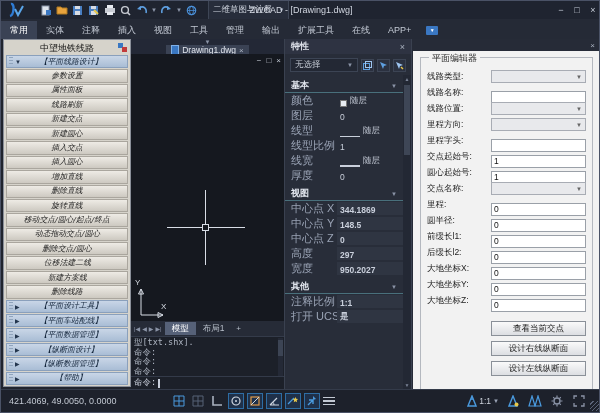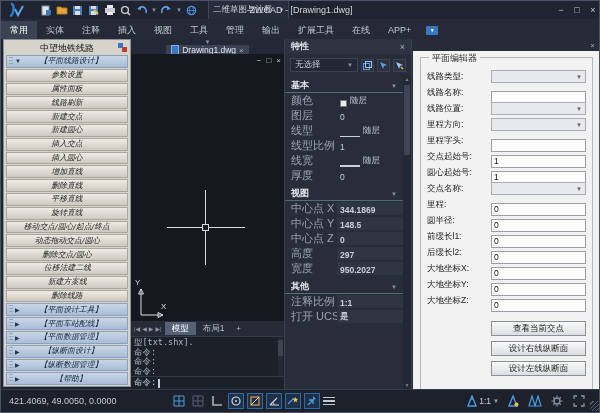--- a/index.html
+++ b/index.html
@@ -288,23 +288,20 @@
       <div class="sbtn">
           <span>插入圆心</span>
         </div>
       <div class="sbtn">
           <span>增加直线</span>
         </div>
       <div class="sbtn">
           <span>删除直线</span>
         </div>
       <div class="sbtn">
-          <span>平移直线</span>
-        </div>
-      <div class="sbtn">
           <span>旋转直线</span>
         </div>
       <div class="sbtn">
           <span>移动交点/圆心/起点/终点</span>
         </div>
       <div class="sbtn">
           <span>动态拖动交点/圆心</span>
         </div>
       <div class="sbtn">
           <span>删除交点/圆心</span>

